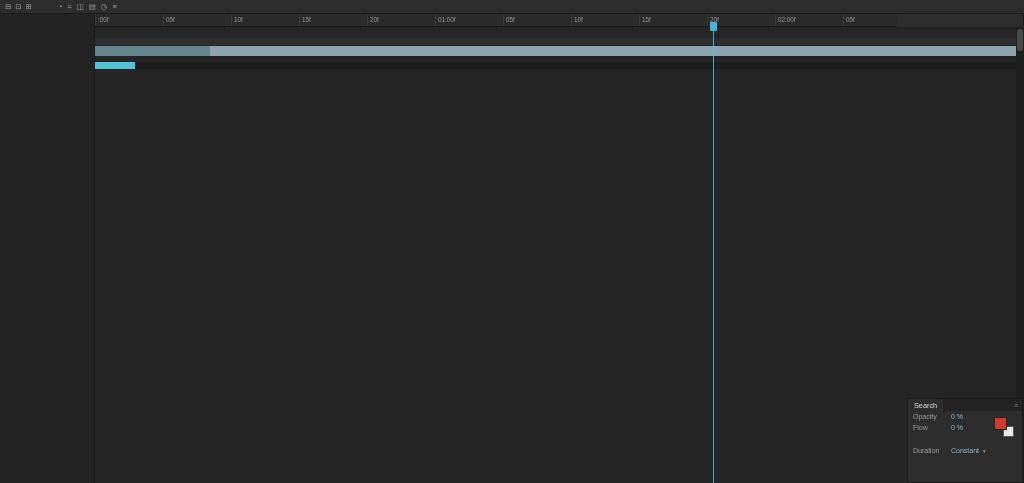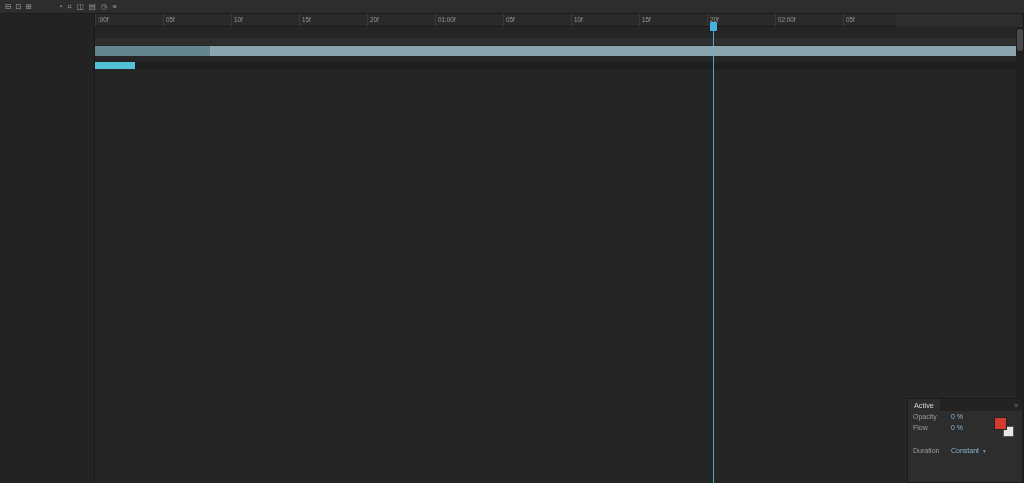--- a/index.html
+++ b/index.html
@@ -688,21 +688,21 @@
     </div>
     <div id="tl-scroll">
         <i></i>
       </div>
     <div id="playhead" style="left: 709.54px;"></div>
     <div id="phline" style="left: 712.54px;"></div>
   </div>
 
   <div id="paintpanel">
     <div class="panel-tabs">
-      <span class="ptab active">Active</span>
+      <span class="ptab active">Search</span>
       <span class="pmenu">≡</span>
     </div>
     <div id="paintrows">
         <div class="prow">
           <span class="plabel">Opacity</span>
           <span class="pval">0 %</span>
         </div>
         <div class="prow">
           <span class="plabel">Flow</span>
           <span class="pval">0 %</span>

